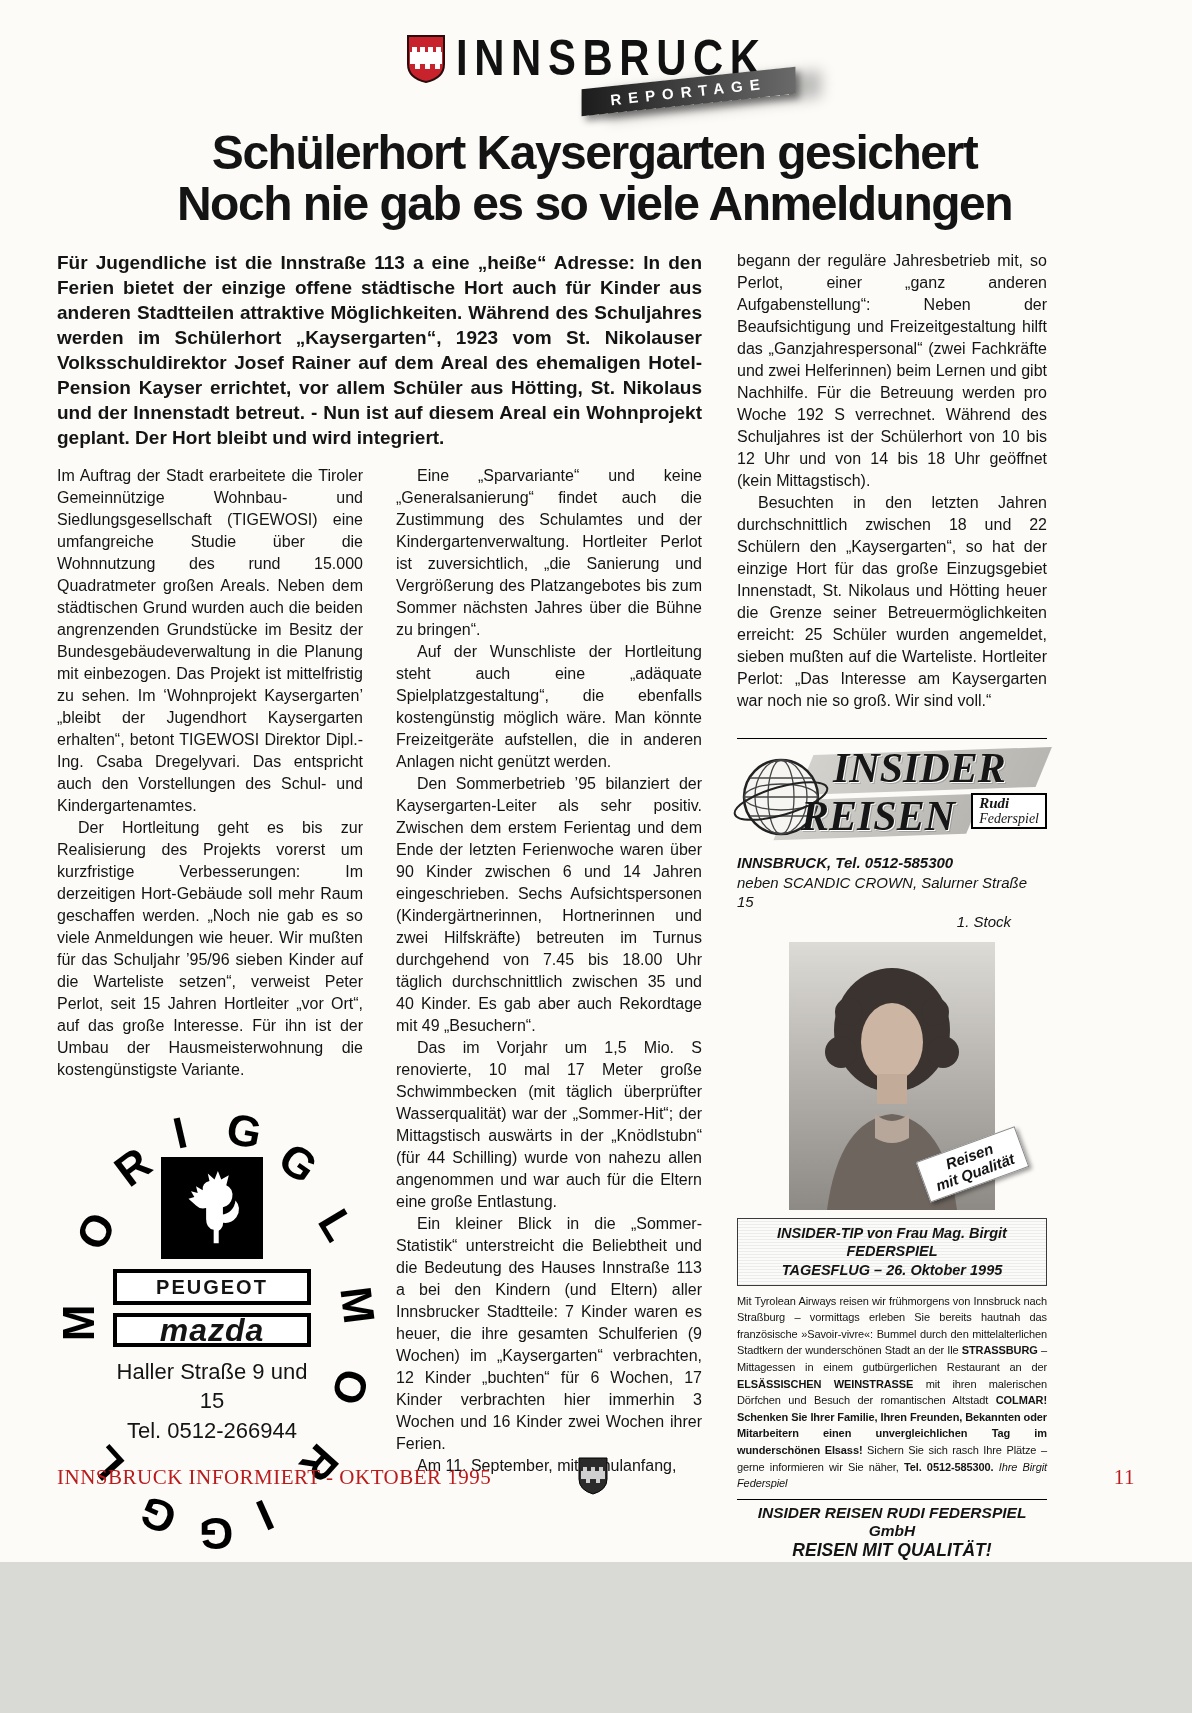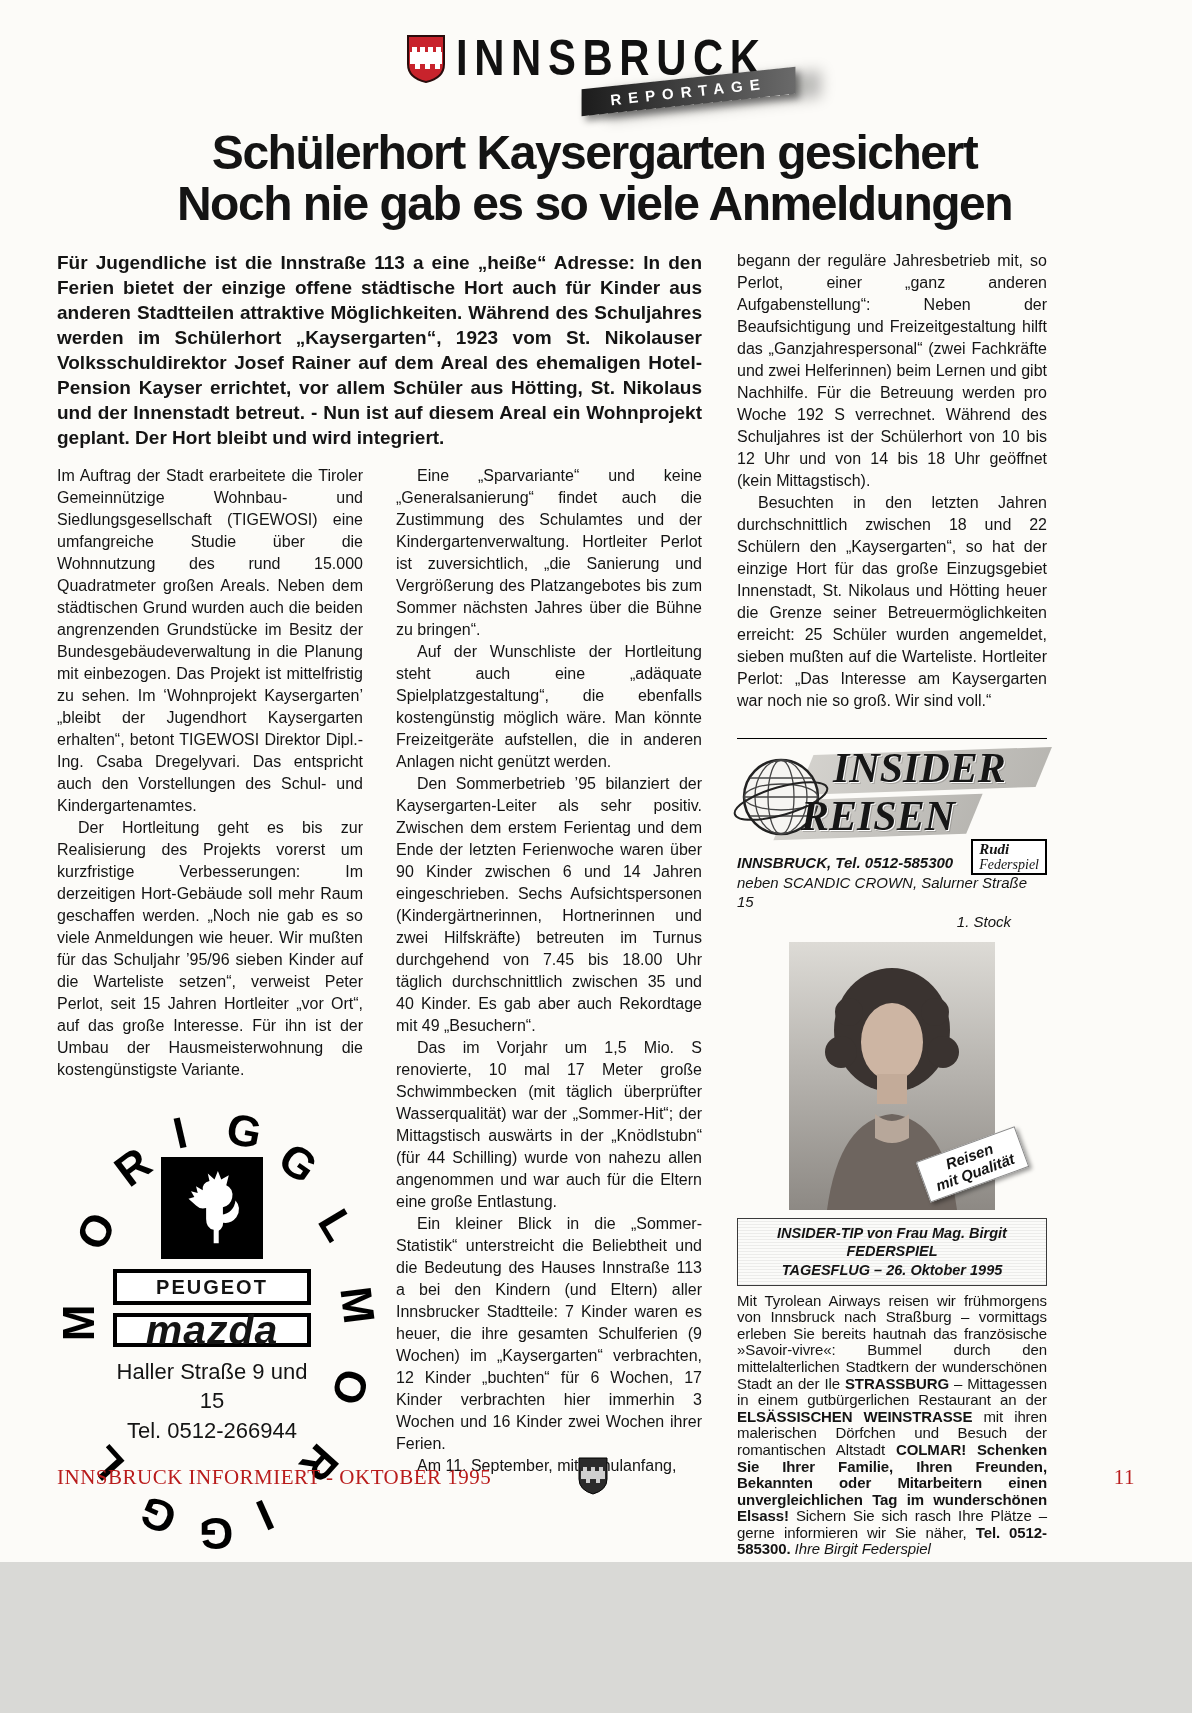--- a/index.html
+++ b/index.html
@@ -48,50 +48,50 @@
   .moriggl .ltr:nth-of-type(8){left:282px;top:178px;transform:rotate(83deg);}
   .moriggl .ltr:nth-of-type(9){left:276px;top:260px;transform:rotate(107deg);}
   .moriggl .ltr:nth-of-type(10){left:246px;top:336px;transform:rotate(132deg);}
   .moriggl .ltr:nth-of-type(11){left:202px;top:388px;transform:rotate(156deg);}
   .moriggl .ltr:nth-of-type(12){left:142px;top:406px;transform:rotate(180deg);}
   .moriggl .ltr:nth-of-type(13){left:84px;top:388px;transform:rotate(-156deg);}
   .moriggl .ltr:nth-of-type(14){left:36px;top:336px;transform:rotate(-132deg);}
   .peugeot-stack{position:absolute;left:56px;top:52px;width:198px;text-align:center;}
   .lion-box{width:102px;height:102px;background:#000;margin:0 auto 10px;display:flex;align-items:center;justify-content:center;}
   .peugeot-box{border:4px solid #000;padding:3px 6px;font-weight:bold;font-size:20px;letter-spacing:2px;margin-bottom:8px;background:#fff;}
-  .mazda-box{border:4px solid #000;padding:2px 6px;font-weight:bold;font-style:italic;font-size:41px;letter-spacing:1px;background:#fff;transform-origin:center;}
+  .mazda-box{border:4px solid #000;padding:2px 6px;font-weight:bold;font-style:italic;font-size:32px;letter-spacing:1px;background:#fff;transform-origin:center;}
   .dealer-address{font-size:22px;margin-top:10px;line-height:1.35;}
   
   .insider{margin-top:26px;border-top:1.5px solid #000;padding-top:8px;}
   .ins-logo{position:relative;height:106px;}
   .ins-smear{position:absolute;background:linear-gradient(90deg,#c9c7c2,#a7a5a0);transform:skewX(-24deg) rotate(-2deg);opacity:.8;}
   .smear1{left:70px;top:4px;width:235px;height:40px;}
   .smear2{left:46px;top:50px;width:190px;height:40px;}
   .ins-title{position:absolute;font-family:"Liberation Serif",serif;font-style:italic;font-weight:bold;font-size:42px;line-height:1;color:#161616;text-shadow:1px 1px 0 #fff,2px 2px 0 #88868280;}
   .ins-title.t1{left:96px;top:0;}
   .ins-title.t2{left:64px;top:48px;}
-  .rudi-box{position:absolute;right:0;top:46px;border:2px solid #000;background:#fff;padding:1px 6px;font-family:"Liberation Serif",serif;font-style:italic;line-height:1.05;text-align:left;margin-top:46px;}
+  .rudi-box{position:absolute;right:0;top:46px;border:2px solid #000;background:#fff;padding:1px 6px;font-family:"Liberation Serif",serif;font-style:italic;line-height:1.05;text-align:left;}
   .rudi-box .r1{font-size:15px;font-weight:bold;}
   .rudi-box .r2{font-size:14px;}
   .ins-addr{font-style:italic;font-size:15px;line-height:1.32;}
   .ins-addr .a1{font-weight:bold;}
   .ins-addr .a3{text-align:right;padding-right:36px;}
   .photo-wrap{position:relative;width:206px;margin:10px auto 8px;}
   .photo{display:block;}
   .badge{
     position:absolute;right:-30px;bottom:24px;transform:rotate(-20deg);
     background:#fff;border:1px solid #888;box-shadow:2px 3px 4px rgba(0,0,0,.4);
     padding:3px 10px;text-align:center;font-style:italic;font-weight:bold;font-size:15px;line-height:1.15;
   }
   .tipbox{
     border:1.5px solid #3a3a3a;
     background:repeating-linear-gradient(0deg,#ececea 0 1px,#fbfbf9 1px 3px);
     text-align:center;font-style:italic;font-weight:bold;font-size:14.5px;line-height:1.28;padding:5px 4px;margin-top:4px;
   }
-  .insider-body{font-size:15px;line-height:16.6px;text-align:justify;margin-top:7px;letter-spacing:-.1px;}
+  .insider-body{font-size:11px;line-height:16.6px;text-align:justify;margin-top:7px;letter-spacing:-.1px;}
   .insider-body .b{font-weight:bold;}
   .insider-body .i{font-style:italic;}
   .insider-footer{border-top:1.5px solid #000;margin-top:7px;padding-top:4px;text-align:center;font-style:italic;font-weight:bold;}
   .insider-footer .f1{font-size:15.5px;}
   .insider-footer .f2{font-size:17.5px;}
   
   .page-footer{
     position:absolute;left:57px;right:57px;bottom:72px;
     display:flex;align-items:center;justify-content:space-between;
     font-family:"Liberation Serif",serif;font-size:21px;letter-spacing:.5px;color:#b91c1c;

